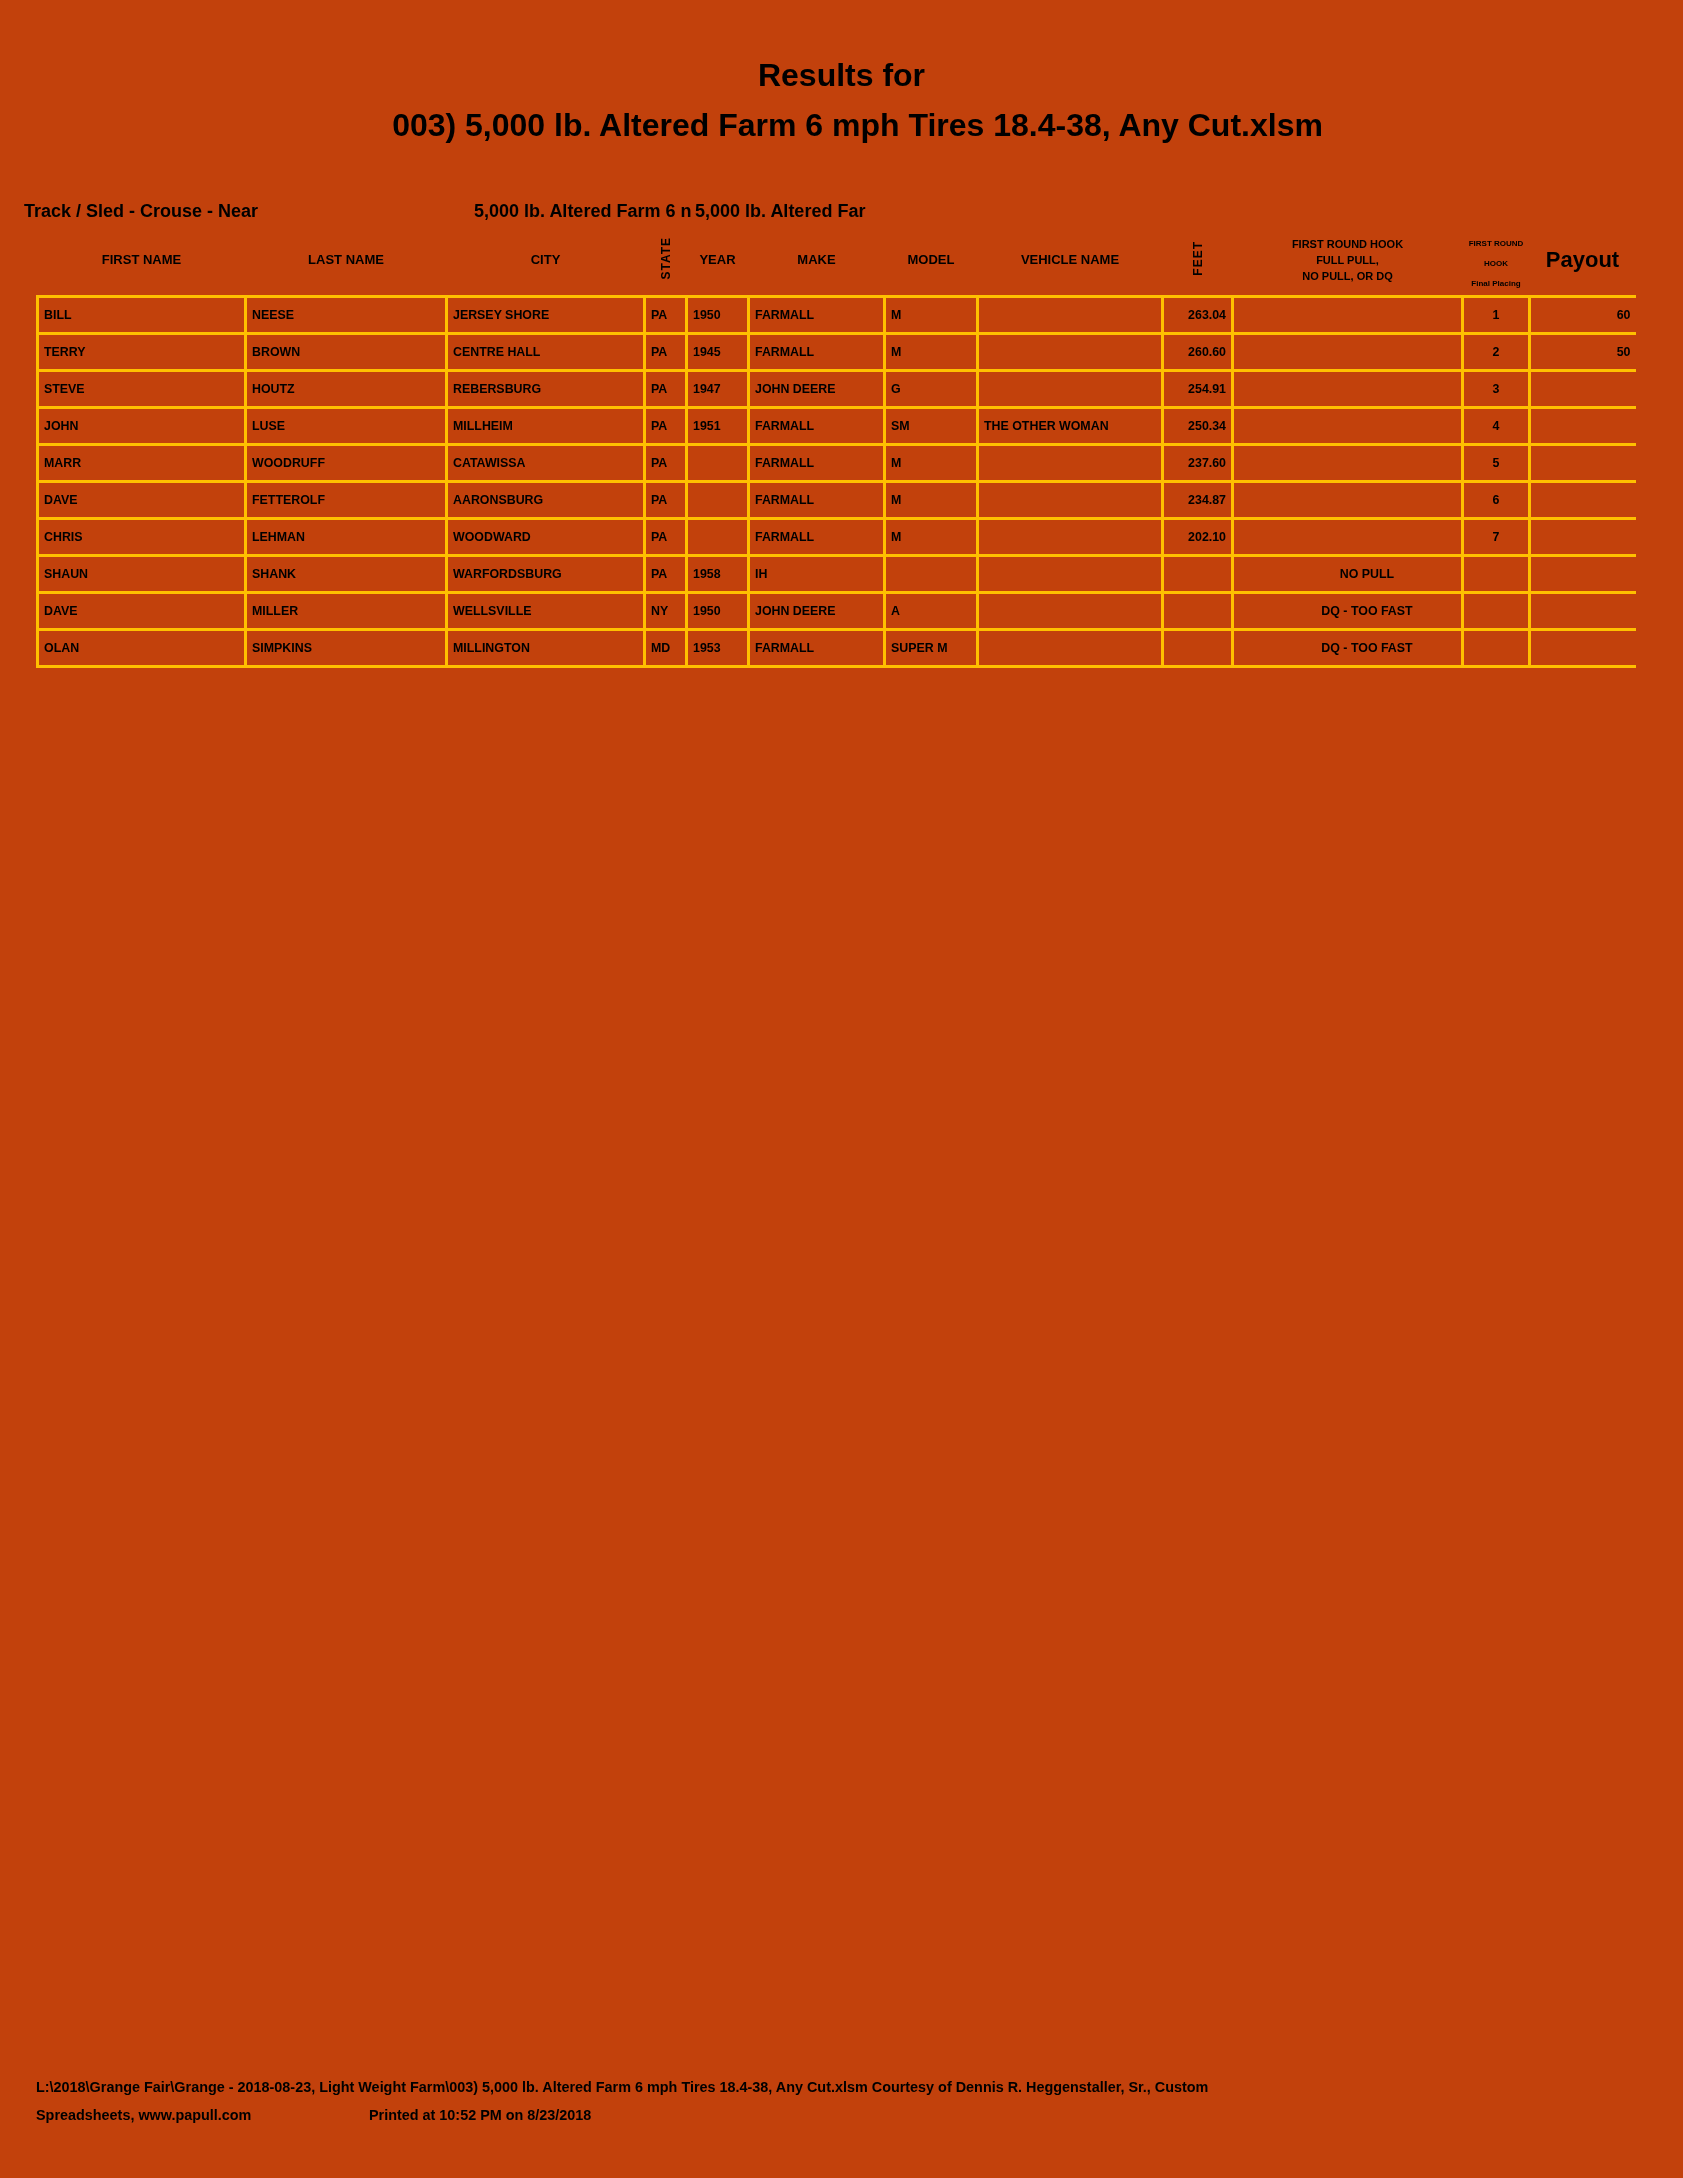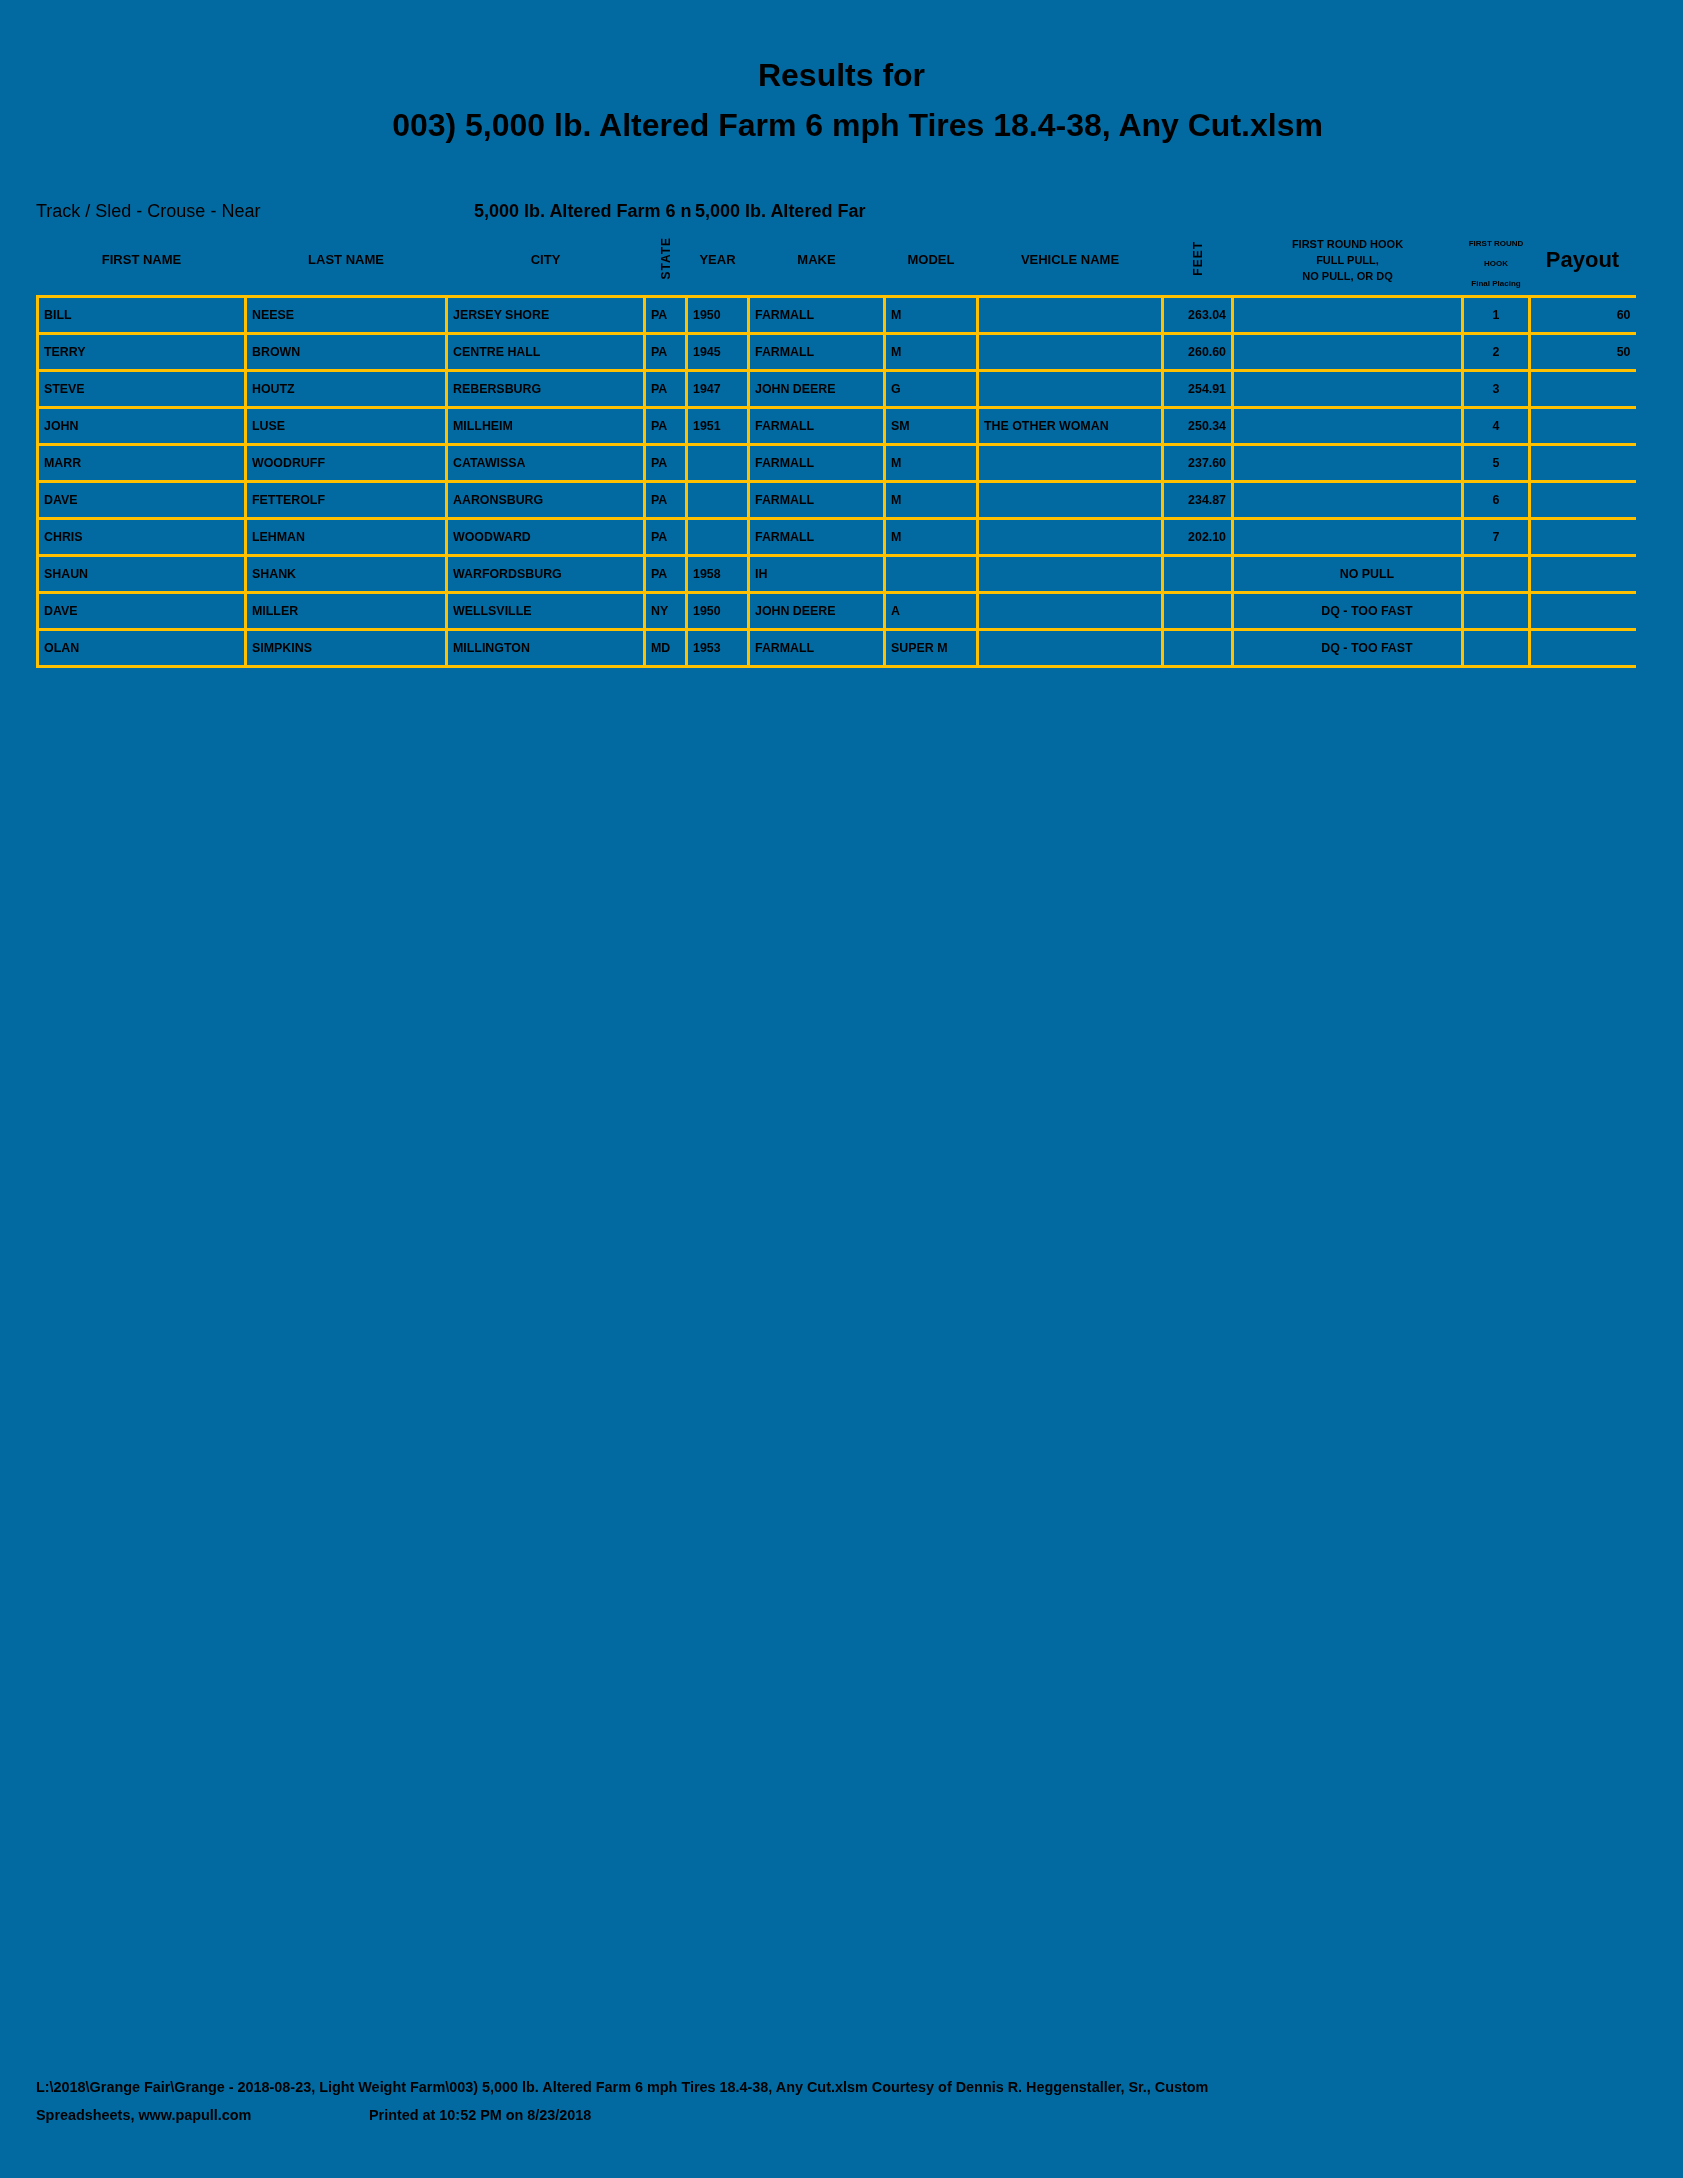--- a/index.html
+++ b/index.html
@@ -1,24 +1,24 @@
 <!DOCTYPE html>
 <html><head>
 <meta charset="utf-8">
 <style>
   html,body { margin:0; padding:0; background:#ffffff; }
   body { font-family:"Liberation Sans", sans-serif; color:#000; }
-  .page { position:relative; width:1683px; height:2178px; background:#0369a1; overflow:hidden; }
+  .page { position:relative; width:1683px; height:2178px; background:#c2410c; overflow:hidden; }
 
   .title-line1 { position:absolute; top:57px; left:0; width:1683px; text-align:center;
                  font-size:32px; font-weight:bold; }
   .title-line2 { position:absolute; top:107px; left:16px; width:1683px; text-align:center;
                  font-size:32px; font-weight:bold; }
 
-  .track-sled { position:absolute; top:201px; left:36px; font-size:18px; font-weight:normal; white-space:nowrap; }
+  .track-sled { position:absolute; top:201px; left:24px; font-size:18px; font-weight:bold; white-space:nowrap; }
   .class-text-1 { position:absolute; top:201px; left:474px; width:245px; overflow:hidden;
                   white-space:nowrap; font-size:18px; font-weight:bold; }
   .class-text-2 { position:absolute; top:201px; left:695px; width:286px; overflow:hidden;
                   white-space:nowrap; font-size:18px; font-weight:bold; }
 
   table.results { position:absolute; left:36px; top:224px; width:1598px;
                   border-collapse:collapse; table-layout:fixed; font-weight:bold; }
   table.results thead th { border:none; height:71px; vertical-align:middle; text-align:center;
                            font-size:13px; font-weight:bold; padding:0; overflow:hidden; }
   table.results thead th .vert { display:inline-block; writing-mode:vertical-rl;

